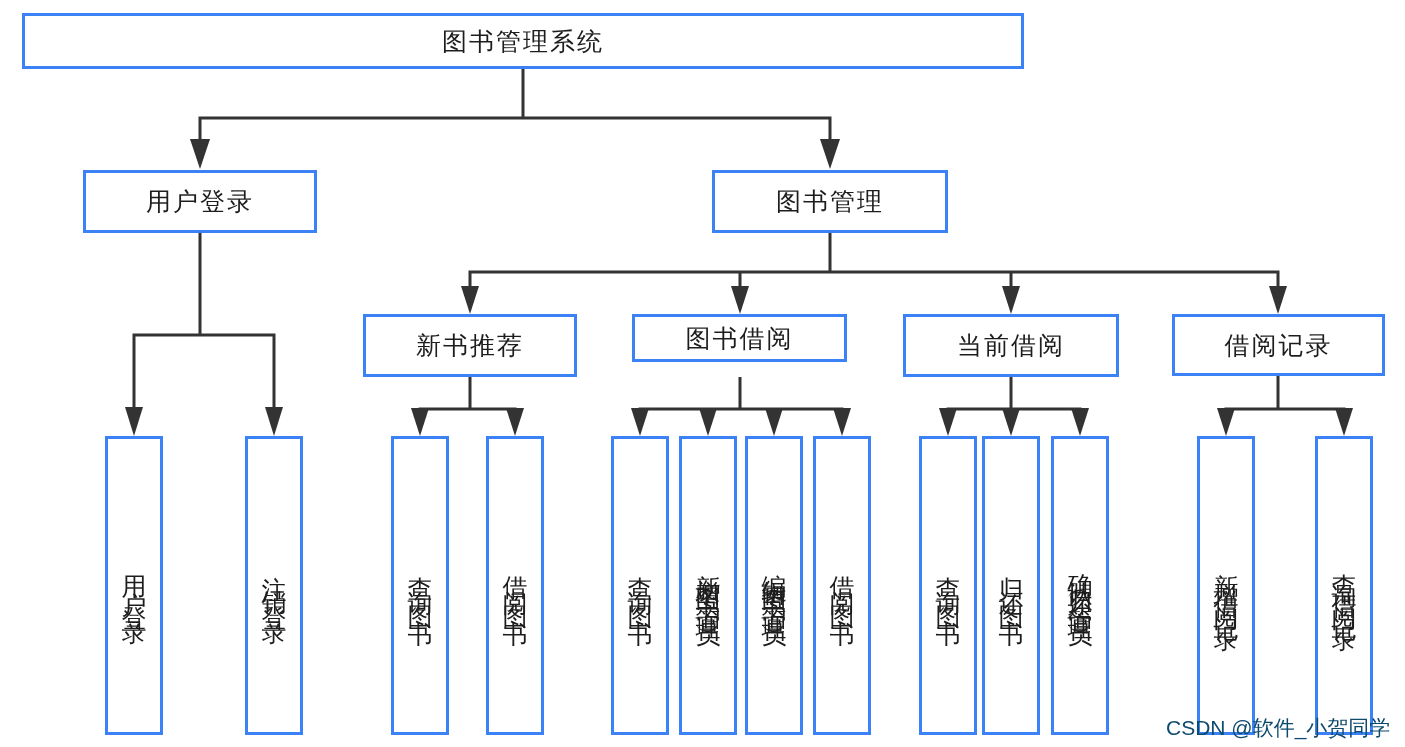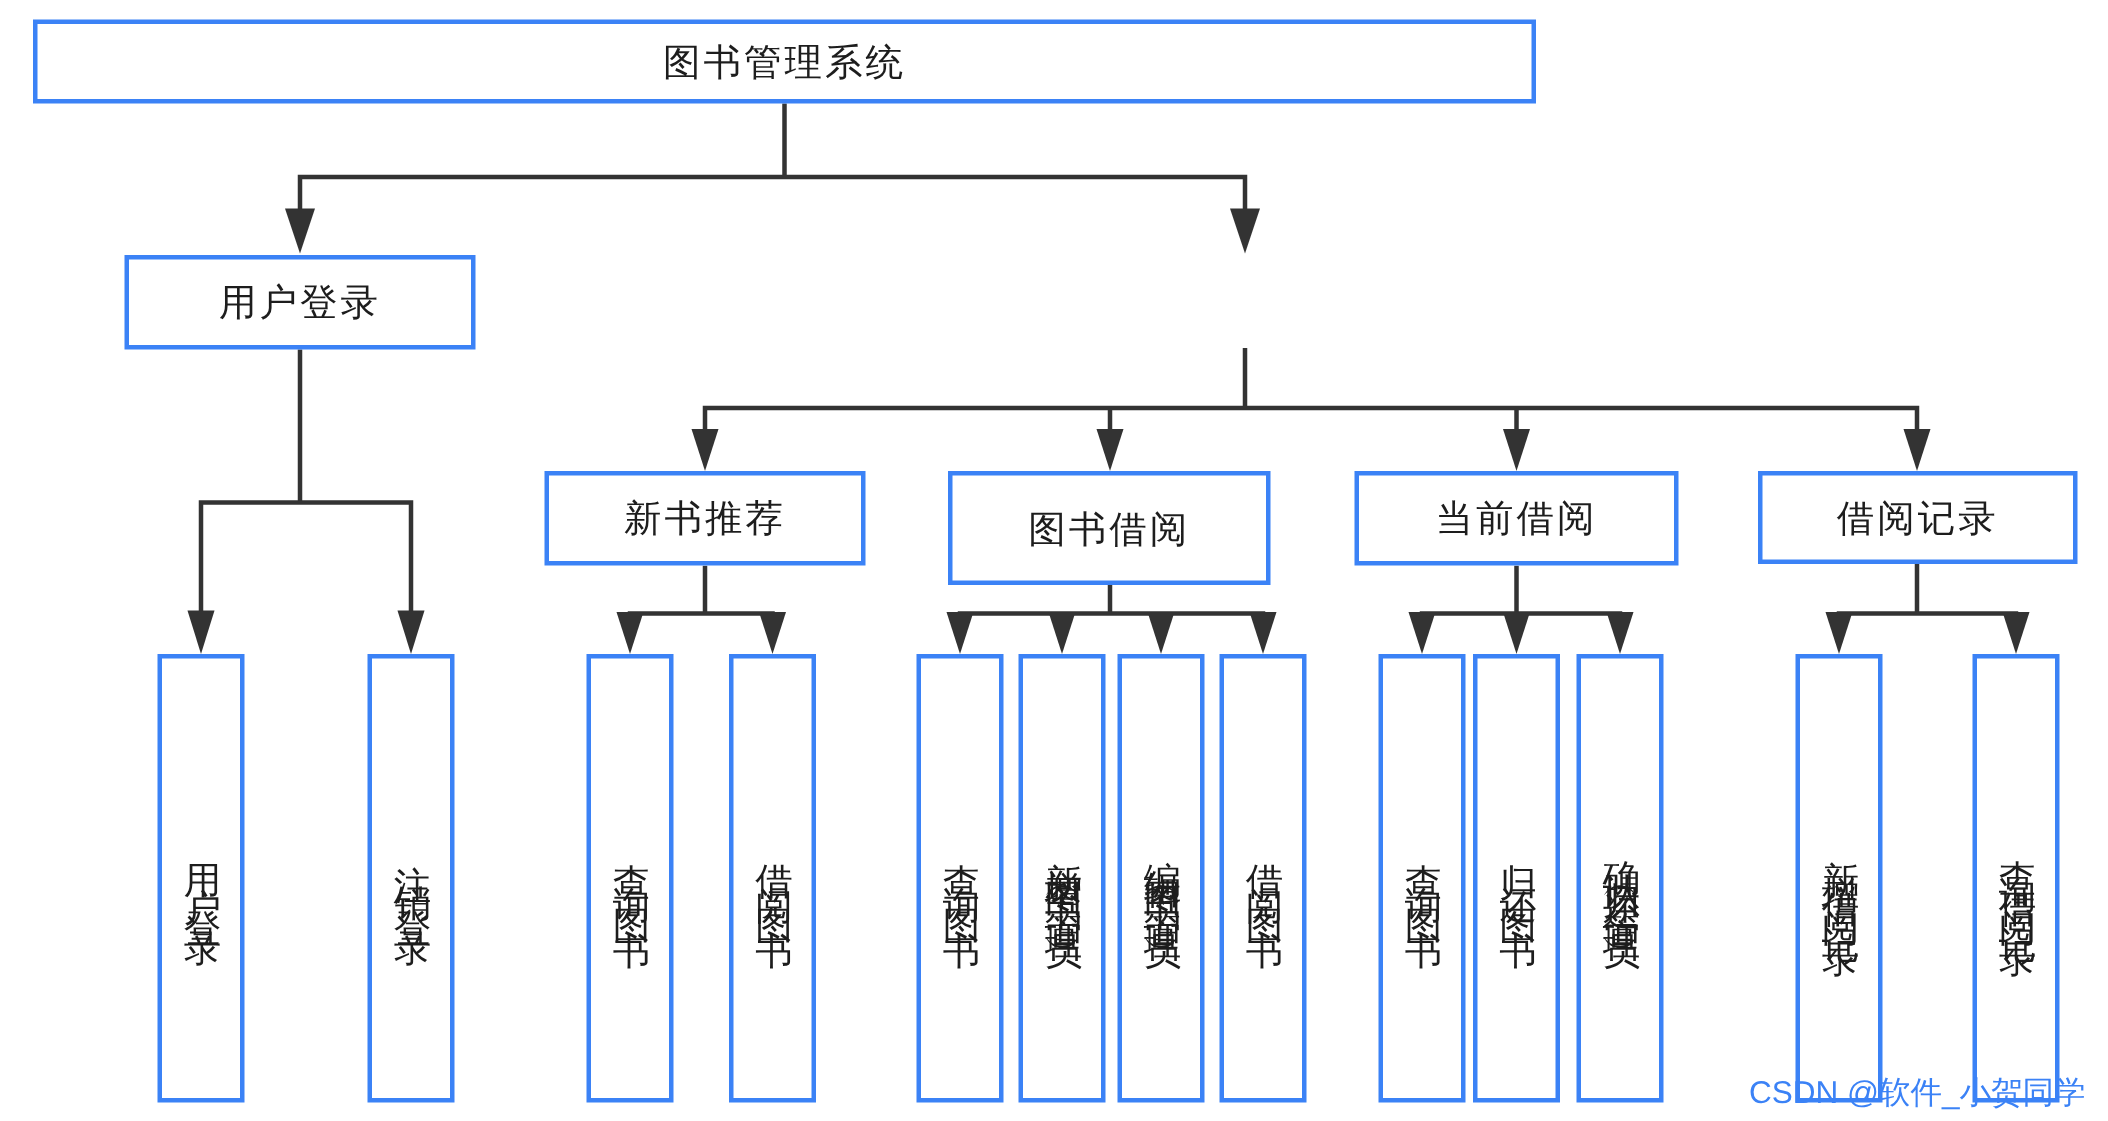--- a/index.html
+++ b/index.html
@@ -46,21 +46,21 @@
     text-orientation: mixed;
     line-height: 1;
     font-size: 25px;
   }
   .watermark {
     position: absolute;
     left: 1166px;
     top: 714px;
     width: 212px;
     font-size: 21px;
-    color: #3b82f6;
+    color: #0c4a6e;
     white-space: nowrap;
     z-index: 5;
   }
 </style>
 </head>
 <body>
 
 <div class="canvas">
 
   <svg class="connectors" viewBox="0 0 1405 747" xmlns="http://www.w3.org/2000/svg">
@@ -99,25 +99,28 @@
     <polygon points="1335,408 1353,408 1344,436"></polygon>
   </svg>
 
   <div class="box" style="left:22px; top:13px; width:1002px; height:56px;">
     <span>图书管理系统</span>
   </div>
 
   <div class="box" style="left:83px; top:170px; width:234px; height:63px;">
     <span>用户登录</span>
   </div>
+  <div class="box" style="left:712px; top:170px; width:236px; height:63px;">
+    <span>图书管理</span>
+  </div>
 
   <div class="box" style="left:363px; top:314px; width:214px; height:63px;text-align:right;">
     <span>新书推荐</span>
   </div>
-  <div class="box" style="left:632px; top:314px; width:215px; height:76px;">
+  <div class="box" style="left:632px; top:314px; width:215px; height:48px;">
     <span>图书借阅</span>
   </div>
   <div class="box" style="left:903px; top:314px; width:216px; height:63px;">
     <span>当前借阅</span>
   </div>
   <div class="box" style="left:1172px; top:314px; width:213px; height:62px;">
     <span>借阅记录</span>
   </div>
 
   <div class="box leaf" style="left:105px; top:436px; width:58px; height:299px;">

